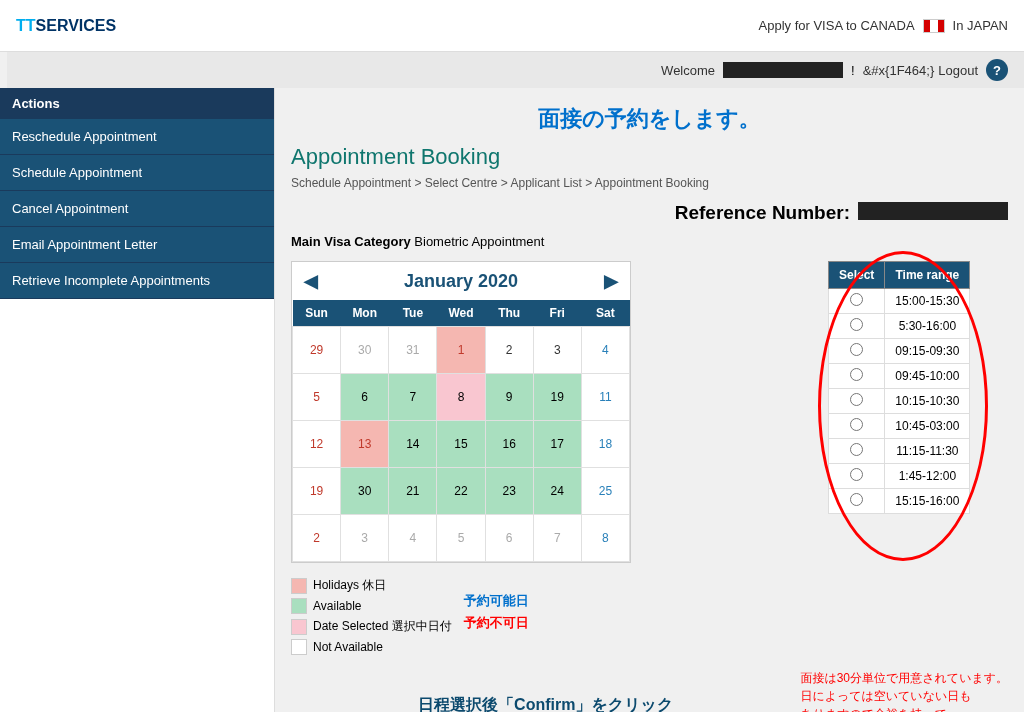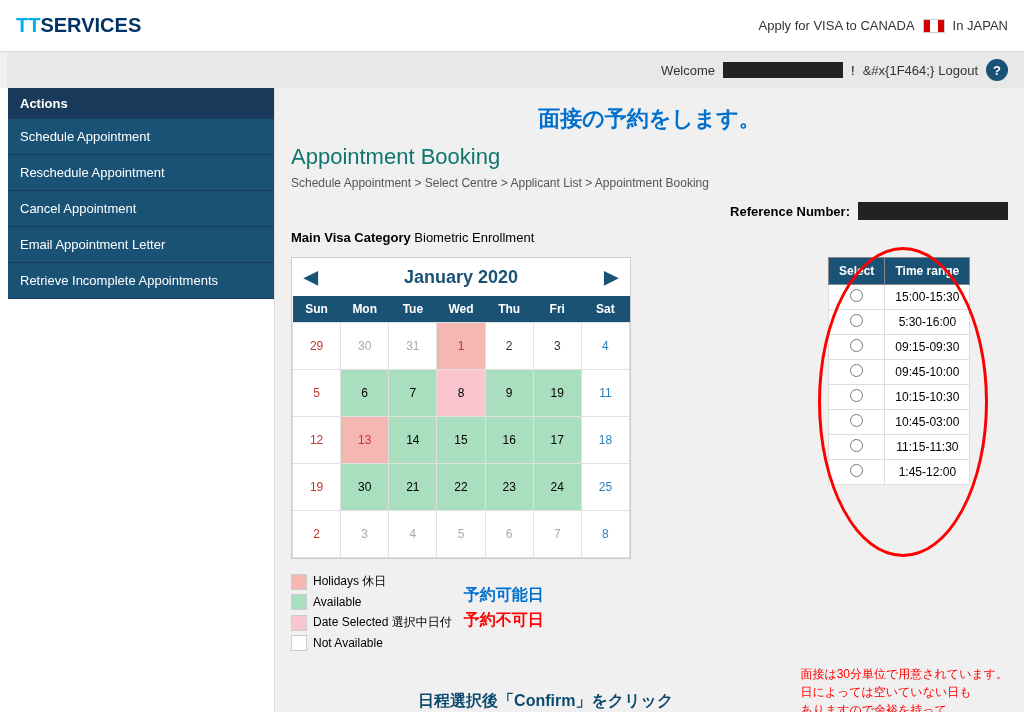--- a/index.html
+++ b/index.html
@@ -1,51 +1,51 @@
 <!DOCTYPE html>
 <html><head>
   <meta charset="utf-8">
   <style>
     * { box-sizing: border-box; margin: 0; padding: 0; }
     body { font-family: Arial, sans-serif; background: #f0f0f0; font-size: 13px; width: 1024px; height: 712px; overflow: hidden; }
 
     
     .header { background: white; border-bottom: 1px solid #ddd; display: flex; align-items: center; justify-content: space-between; padding: 8px 16px; height: 52px; }
-    .logo { display: flex; align-items: flex-end; font-size: 20px; font-weight: bold; color: #00aeef; }
+    .logo { display: flex; align-items: flex-end; font-size: 16px; font-weight: bold; color: #00aeef; }
     .logo span.tt { color: #00aeef; }
     .logo span.services { color: #003366; }
     .header-right { display: flex; align-items: center; gap: 8px; font-size: 13px; color: #333; }
     .flag { display: inline-block; width: 22px; height: 14px; background: linear-gradient(to right, #d40000 30%, white 30%, white 70%, #d40000 70%); border: 1px solid #ccc; }
 
     
     .top-bar { background: #e8e8e8; padding: 6px 16px; display: flex; align-items: center; justify-content: flex-end; gap: 8px; font-size: 13px; height: 36px; margin-left: 7px; }
     .welcome-text { color: #333; }
     .redacted-box { display: inline-block; background: #222; color: #222; width: 120px; height: 16px; vertical-align: middle; }
     .logout-btn { display: flex; align-items: center; gap: 4px; color: #333; cursor: pointer; }
 
     
     .main-layout { display: flex; height: calc(712px - 88px); }
 
     
-    .sidebar { background: white; width: 275px; min-width: 275px; border-right: 1px solid #ddd; padding-left: 8px; }
+    .sidebar { background: white; width: 275px; min-width: 275px; border-right: 1px solid #ddd; }
     .sidebar-actions-header { background: #1a3a5c; color: white; padding: 8px 12px; font-size: 13px; font-weight: bold; }
     .sidebar-item { background: #1a5276; color: white; padding: 10px 12px; border-bottom: 1px solid #1a3a5c; cursor: pointer; font-size: 13px; }
 
     
     .content { flex: 1; padding: 16px; background: #f0f0f0; overflow-y: auto; }
 
     
     .annotation-banner { text-align: center; font-size: 22px; font-weight: bold; color: #0070cc; margin-bottom: 10px; }
 
     
     .page-title { font-size: 22px; color: #0f766e; font-weight: normal; margin-bottom: 6px; }
     .breadcrumb { font-size: 12px; color: #555; margin-bottom: 12px; }
 
     
-    .reference-row { display: flex; align-items: center; justify-content: flex-end; margin-bottom: 10px; font-size: 13px; }
+    .reference-row { display: flex; align-items: flex-start; justify-content: flex-end; margin-bottom: 10px; font-size: 19px; }
     .reference-label { font-weight: bold; margin-right: 8px; }
     .reference-value { background: #222; color: #222; width: 150px; height: 18px; display: inline-block; }
 
     
     .visa-category { font-size: 13px; margin-bottom: 12px; }
     .visa-category strong { font-weight: bold; }
 
     
     .booking-area { display: flex; gap: 16px; align-items: flex-start; }
 
@@ -70,21 +70,21 @@
     .legend { margin-top: 8px; display: flex; flex-direction: column; gap: 4px; font-size: 12px; }
     .legend-item { display: flex; align-items: center; gap: 6px; }
     .legend-box { width: 16px; height: 16px; border: 1px solid #ccc; display: inline-block; }
     .legend-box.holiday { background: #f5b7b1; }
     .legend-box.available { background: #a9dfbf; }
     .legend-box.selected { background: #f9c6d0; }
     .legend-box.not-available { background: white; }
 
     
     .legend-annotations { display: flex; gap: 12px; margin-top: 6px; }
-    .annotation-text { font-size: 16px; color: #0070cc; font-weight: bold; }
+    .annotation-text { font-size: 13px; color: #0070cc; font-weight: bold; }
 
     
     .timeslot-container { min-width: 180px; }
     .timeslot-table { border-collapse: collapse; border: 1px solid #ccc; background: white; }
     .timeslot-table th { background: #1a5276; color: white; padding: 6px 10px; font-size: 12px; text-align: center; border: 1px solid #888; }
     .timeslot-table td { padding: 4px 10px; font-size: 12px; border: 1px solid #ddd; text-align: center; }
     .timeslot-table td input[type="radio"] { cursor: pointer; }
     .timeslot-oval-wrapper { position: relative; display: inline-block; }
     .timeslot-oval { position: absolute; top: -10px; left: -10px; width: 170px; height: 310px; border: 3px solid red; border-radius: 50%; pointer-events: none; }
 
@@ -119,40 +119,40 @@
     <span>&amp;#x{1F464;}</span>
     <span>Logout</span>
   </div>
   <div class="help-circle">?</div>
 </div>
 
 <div class="main-layout">
 
   <div class="sidebar">
     <div class="sidebar-actions-header">Actions</div>
+    <div class="sidebar-item">Reschedule Appointment</div>
     <div class="sidebar-item">Schedule Appointment</div>
-    <div class="sidebar-item">Reschedule Appointment</div>
     <div class="sidebar-item">Cancel Appointment</div>
     <div class="sidebar-item">Email Appointment Letter</div>
     <div class="sidebar-item">Retrieve Incomplete Appointments</div>
   </div>
 
   <div class="content">
     <div class="annotation-banner">面接の予約をします。</div>
 
     <div class="page-title">Appointment Booking</div>
     <div class="breadcrumb">Schedule Appointment &gt; Select Centre &gt; Applicant List &gt; Appointment Booking</div>
 
     <div class="reference-row">
       <span class="reference-label">Reference Number:</span>
       <span class="reference-value"></span>
     </div>
 
     <div class="visa-category">
-      <strong>Main Visa Category</strong>&nbsp;<span>Biometric Enrollment</span>
+      <strong>Main Visa Category</strong>&nbsp;<span>Biometric Appointment</span>
     </div>
 
     <div class="booking-area">
 
       <div class="calendar-container">
         <div class="calendar">
           <div class="cal-header">
             <button class="cal-nav">◀</button>
             <span class="cal-month-year">January 2020</span>
             <button class="cal-nav">▶</button>
@@ -280,20 +280,24 @@
                   <td>10:45-03:00</td>
                 </tr>
                 <tr>
                   <td><input type="radio" name="timeslot" style=""></td>
                   <td>11:15-11:30</td>
                 </tr>
                 <tr>
                   <td><input type="radio" name="timeslot" style=""></td>
                   <td>1:45-12:00</td>
                 </tr>
+                <tr>
+                  <td><input type="radio" name="timeslot" style=""></td>
+                  <td>15:15-16:00</td>
+                </tr>
               </tbody>
           </table>
           <div class="timeslot-oval"></div>
         </div>
       </div>
 
     </div>
 
     <div class="bottom-area">
       <div></div>

